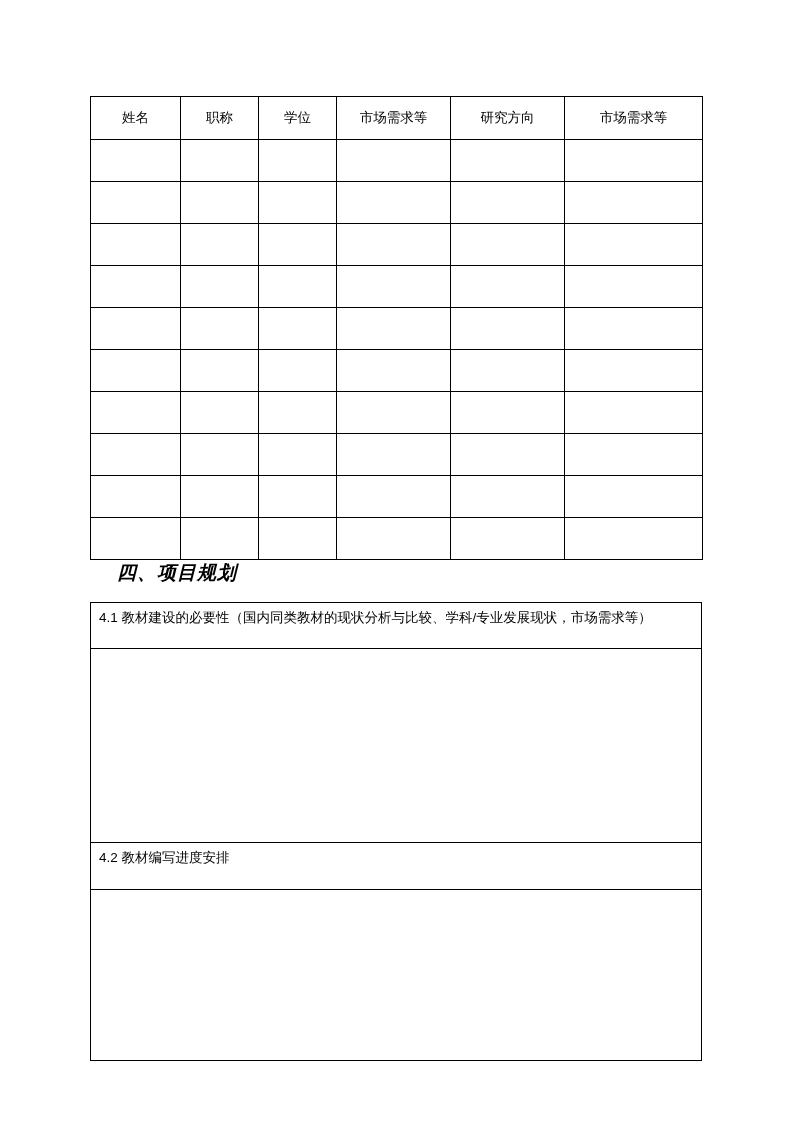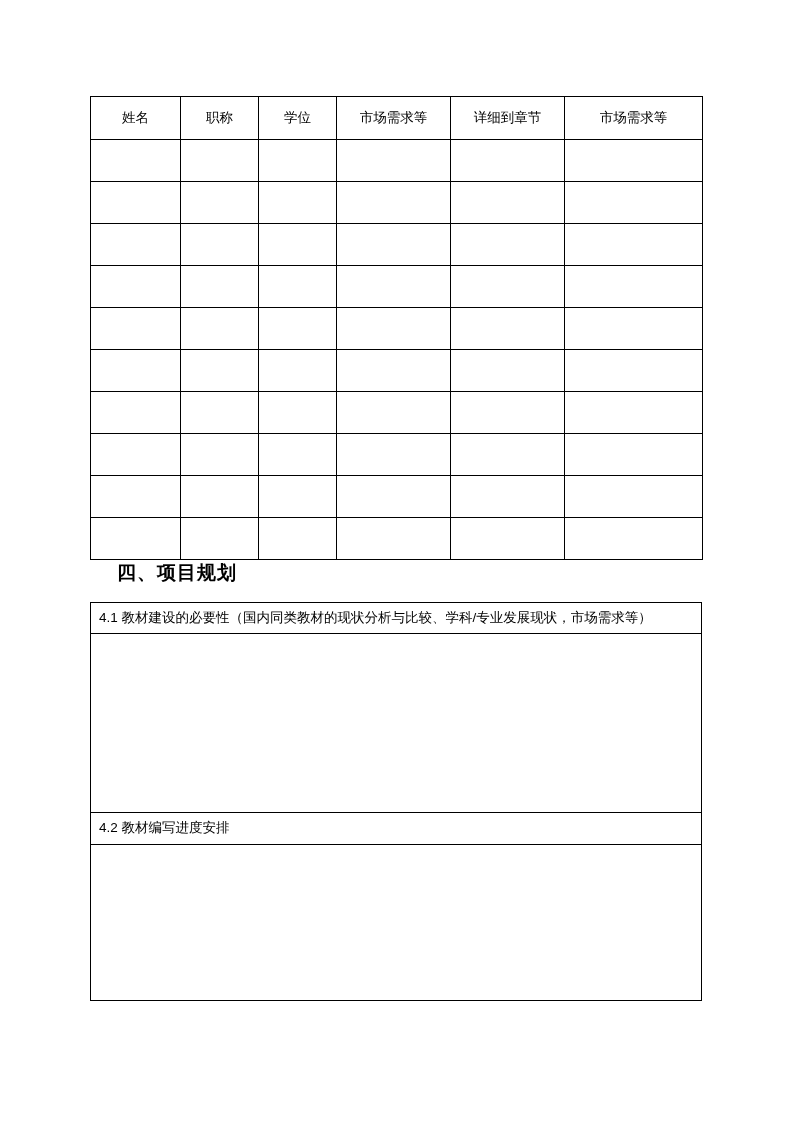--- a/index.html
+++ b/index.html
@@ -59,37 +59,38 @@
 
   
   .section-heading {
     position: absolute;
     left: 117px;
     top: 560px;
     font-size: 19px;
     font-weight: bold;
     font-family: "Liberation Sans", "DejaVu Sans", sans-serif;
     letter-spacing: 1px;
+    font-style: italic;
   }
 
   
   .plan-table-wrap {
     position: absolute;
     left: 90px;
     top: 602px;
     width: 612px;
   }
   table.plan-table {
     border-collapse: collapse;
     width: 612px;
     table-layout: fixed;
   }
   table.plan-table td {
     border: 1px solid #000000;
-    padding: 5px 6px 5px 8px;
+    padding: 5px 6px 20px 8px;
     font-size: 13.5px;
     font-family: "Liberation Sans", "DejaVu Sans", sans-serif;
     vertical-align: top;
     text-align: left;
     line-height: 1.5;
   }
   td.label-row { height: 20px; }
   td.blank-4-1 { height: 168px; }
   td.blank-4-2 { height: 145px; }
   td.label-last { height: 20px; }
@@ -108,21 +109,21 @@
         <col class="col-unit">
         <col class="col-field">
         <col class="col-task">
       </colgroup>
       <thead>
         <tr>
           <td>姓名</td>
           <td>职称</td>
           <td>学位</td>
           <td>市场需求等</td>
-          <td>详细到章节</td>
+          <td>研究方向</td>
           <td>市场需求等</td>
         </tr>
       </thead>
       <tbody>
         <tr>
           <td></td>
           <td></td>
           <td></td>
           <td></td>
           <td></td>

